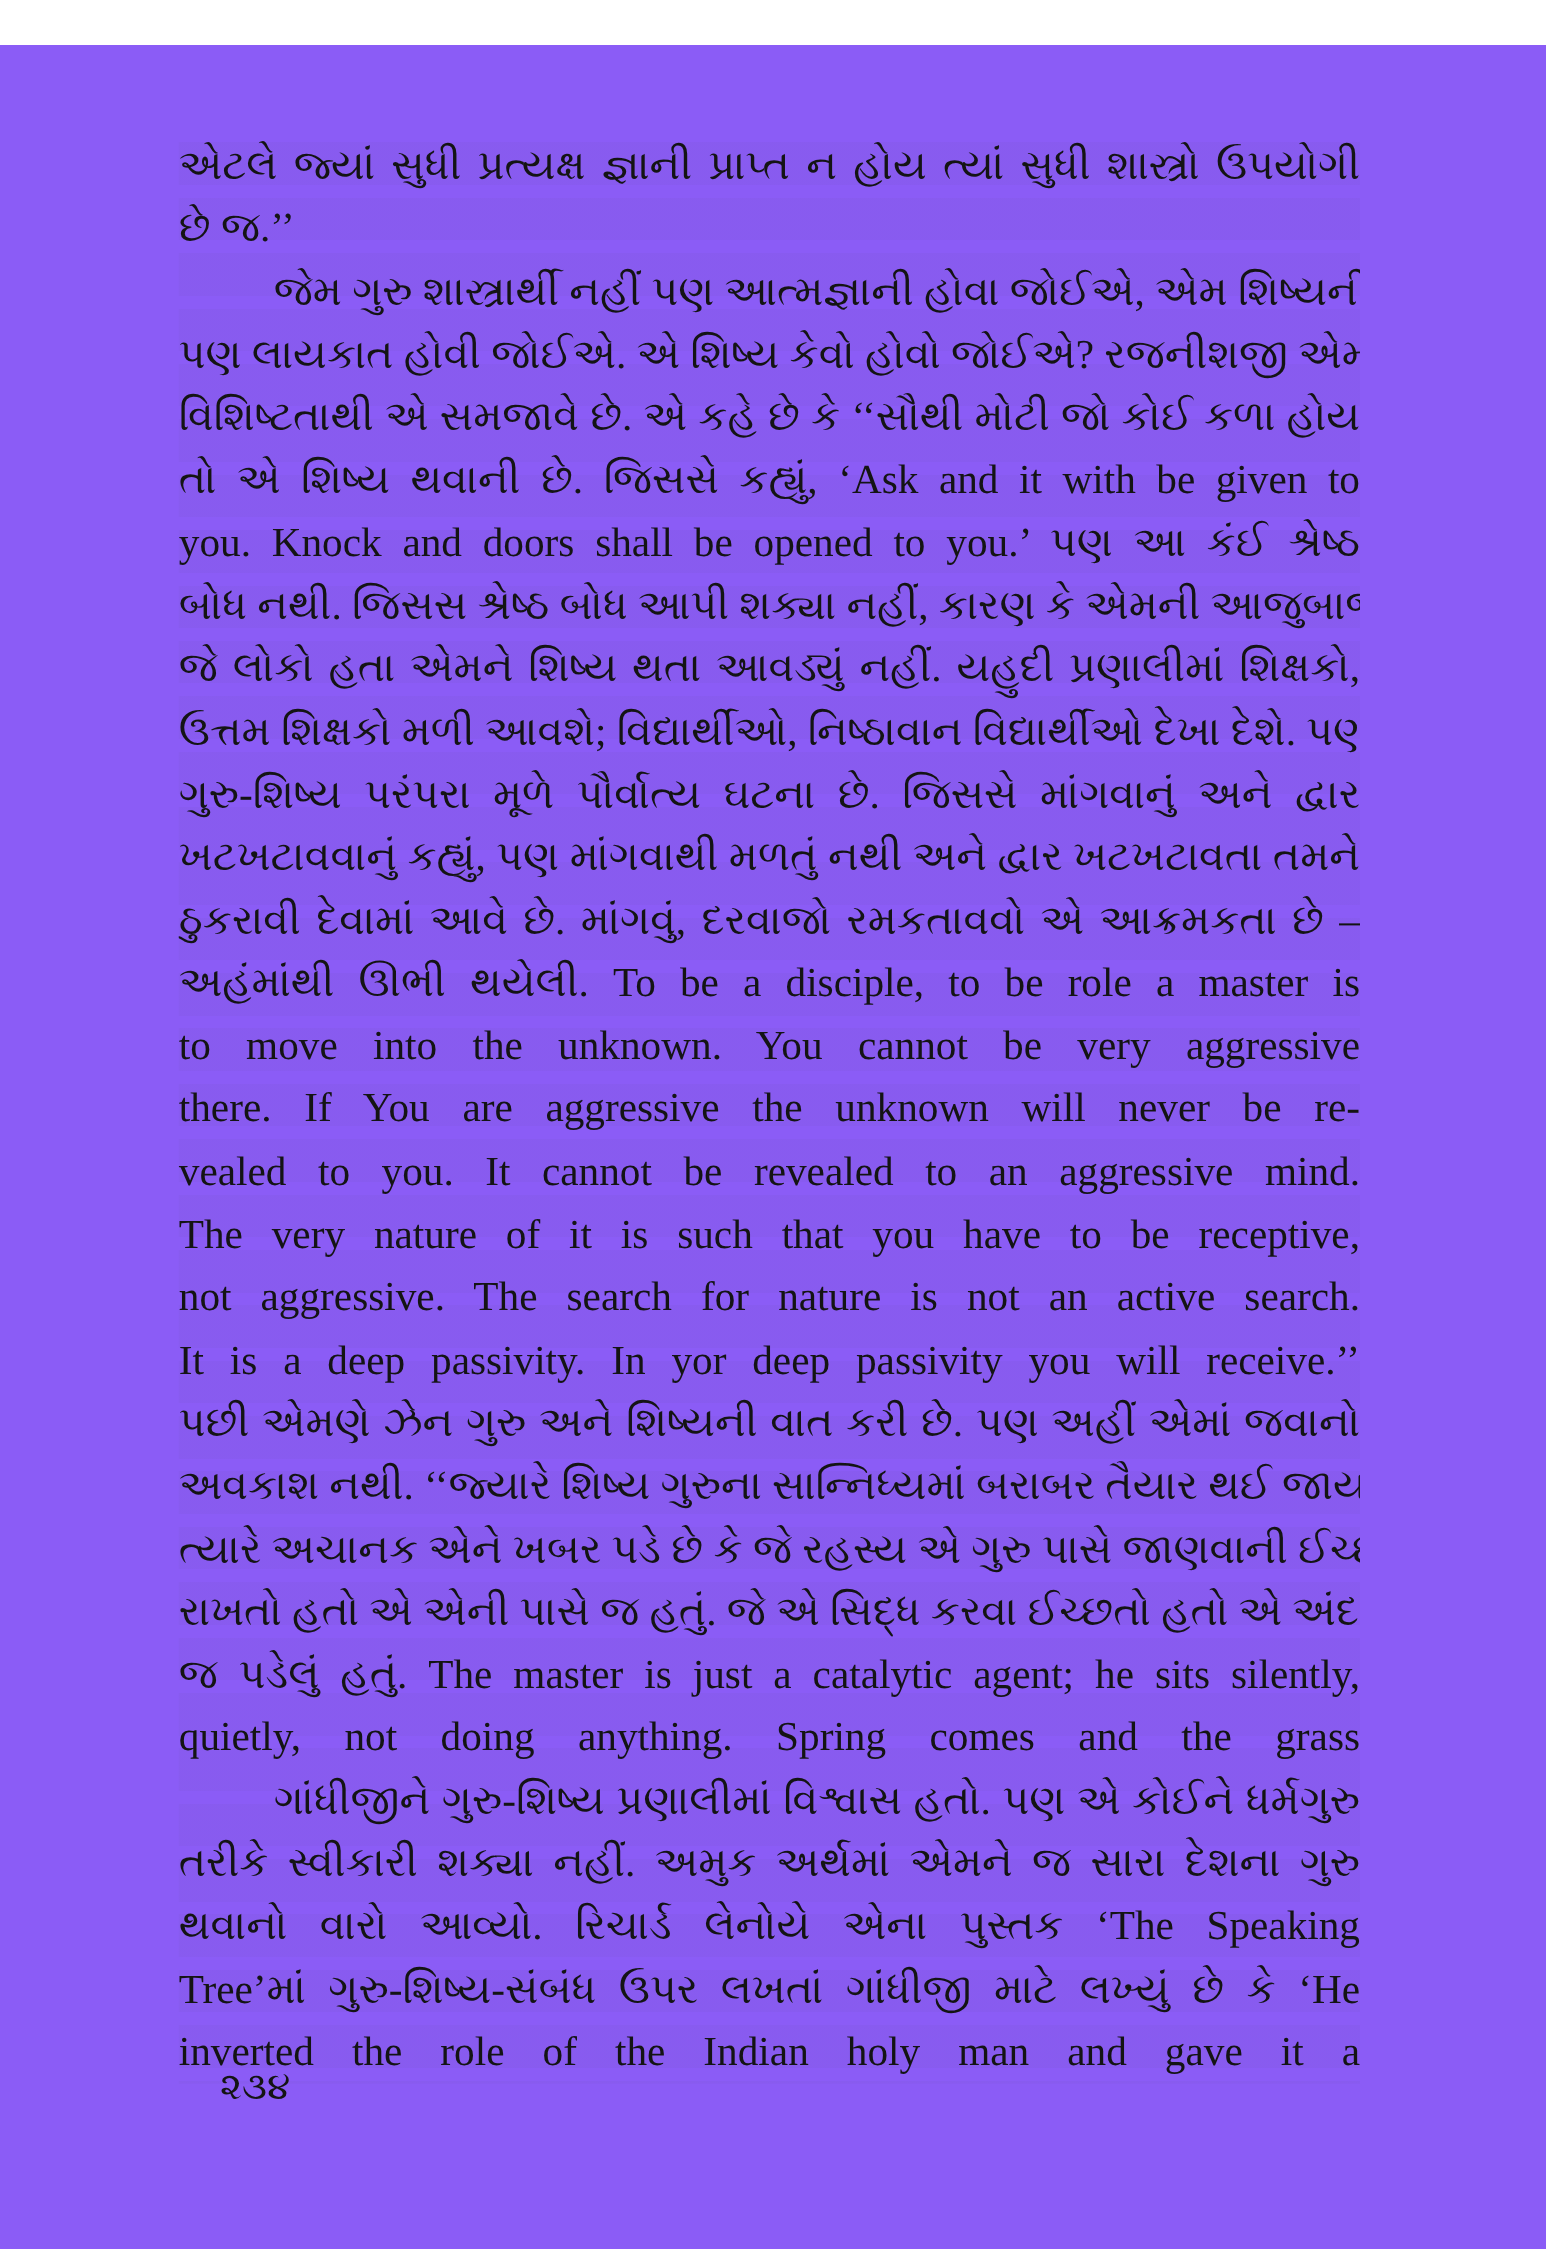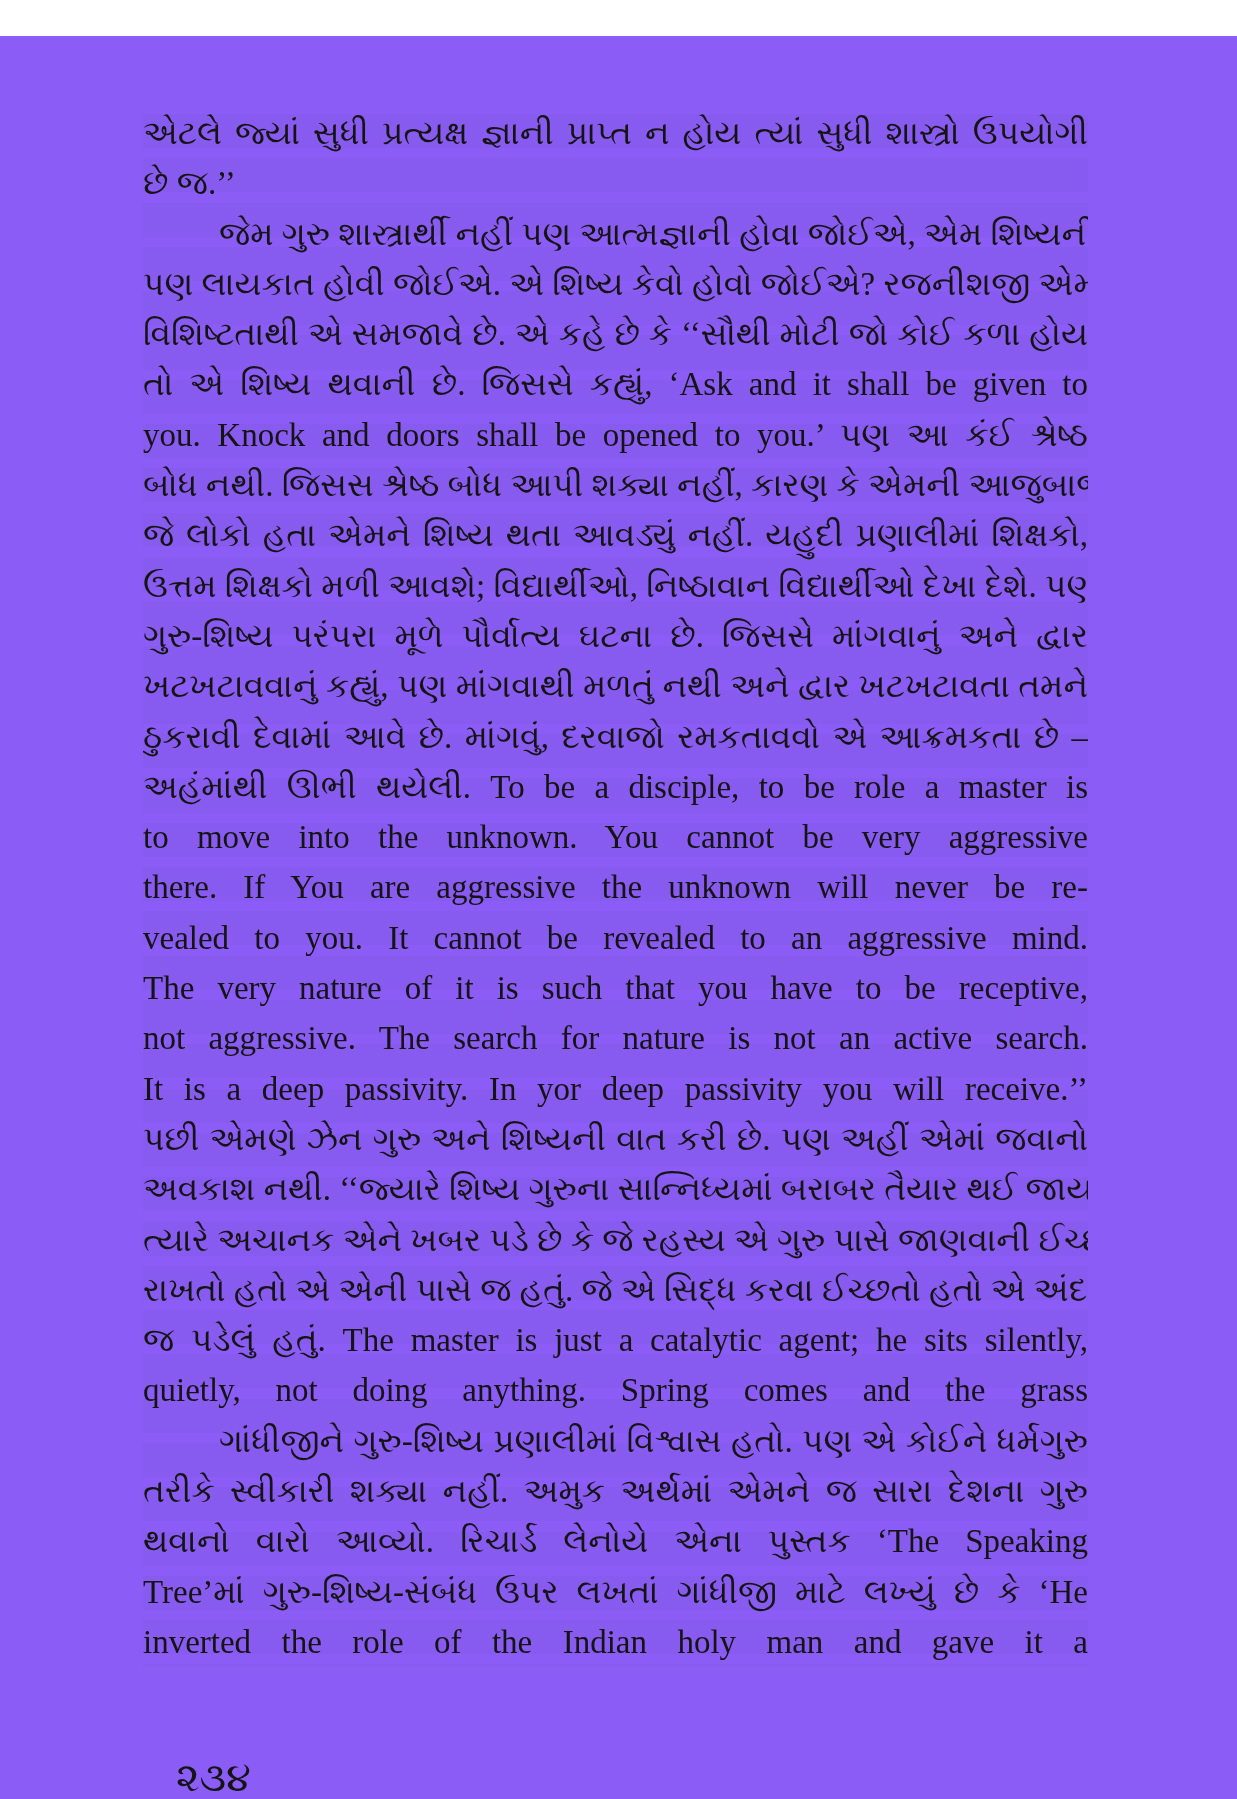--- a/index.html
+++ b/index.html
@@ -45,37 +45,37 @@
     text-align-last: left;
     -moz-text-align-last: left;
   }
   .line.indent {
     text-indent: 76px;
     font-family: Liberation Serif, serif;
   }
   .page-number {
     position: absolute;
     left: 176px;
-    top: 1724px;
-    font-size: 40px;
+    top: 1616px;
+    font-size: 30px;
     line-height: 36px;
     color: #141414;
   }
 </style>
 </head>
 <body>
 
 <div class="page" style="background: #8b5cf6; color: rgb(20, 20, 20); margin-top: 36px;">
   <div class="text-block">
       <div class="line">એટલે જ્યાં સુધી પ્રત્યક્ષ જ્ઞાની પ્રાપ્ત ન હોય ત્યાં સુધી શાસ્ત્રો ઉપયોગી</div>
       <div class="line no-just">છે જ.’’</div>
       <div class="line indent">જેમ ગુરુ શાસ્ત્રાર્થી નહીં પણ આત્મજ્ઞાની હોવા જોઈએ, એમ શિષ્યની</div>
       <div class="line">પણ લાયકાત હોવી જોઈએ. એ શિષ્ય કેવો હોવો જોઈએ? રજનીશજી એમની</div>
       <div class="line">વિશિષ્ટતાથી એ સમજાવે છે. એ કહે છે કે ‘‘સૌથી મોટી જો કોઈ કળા હોય</div>
-      <div class="line">તો એ શિષ્ય થવાની છે. જિસસે કહ્યું, ‘Ask and it shall be given to</div>
+      <div class="line">તો એ શિષ્ય થવાની છે. જિસસે કહ્યું, ‘Ask and it with be given to</div>
       <div class="line">you. Knock and doors shall be opened to you.’ પણ આ કંઈ શ્રેષ્ઠ</div>
       <div class="line">બોધ નથી. જિસસ શ્રેષ્ઠ બોધ આપી શક્યા નહીં, કારણ કે એમની આજુબાજુ</div>
       <div class="line">જે લોકો હતા એમને શિષ્ય થતા આવડ્યું નહીં. યહુદી પ્રણાલીમાં શિક્ષકો,</div>
       <div class="line">ઉત્તમ શિક્ષકો મળી આવશે; વિદ્યાર્થીઓ, નિષ્ઠાવાન વિદ્યાર્થીઓ દેખા દેશે. પણ</div>
       <div class="line">ગુરુ-શિષ્ય પરંપરા મૂળે પૌર્વાત્ય ઘટના છે. જિસસે માંગવાનું અને દ્વાર</div>
       <div class="line">ખટખટાવવાનું કહ્યું, પણ માંગવાથી મળતું નથી અને દ્વાર ખટખટાવતા તમને</div>
       <div class="line">ઠુકરાવી દેવામાં આવે છે. માંગવું, દરવાજો રમકતાવવો એ આક્રમકતા છે –</div>
       <div class="line">અહંમાંથી ઊભી થયેલી. To be a disciple, to be role a master is</div>
       <div class="line">to move into the unknown. You cannot be very aggressive</div>
       <div class="line">there. If You are aggressive the unknown will never be re-</div>

